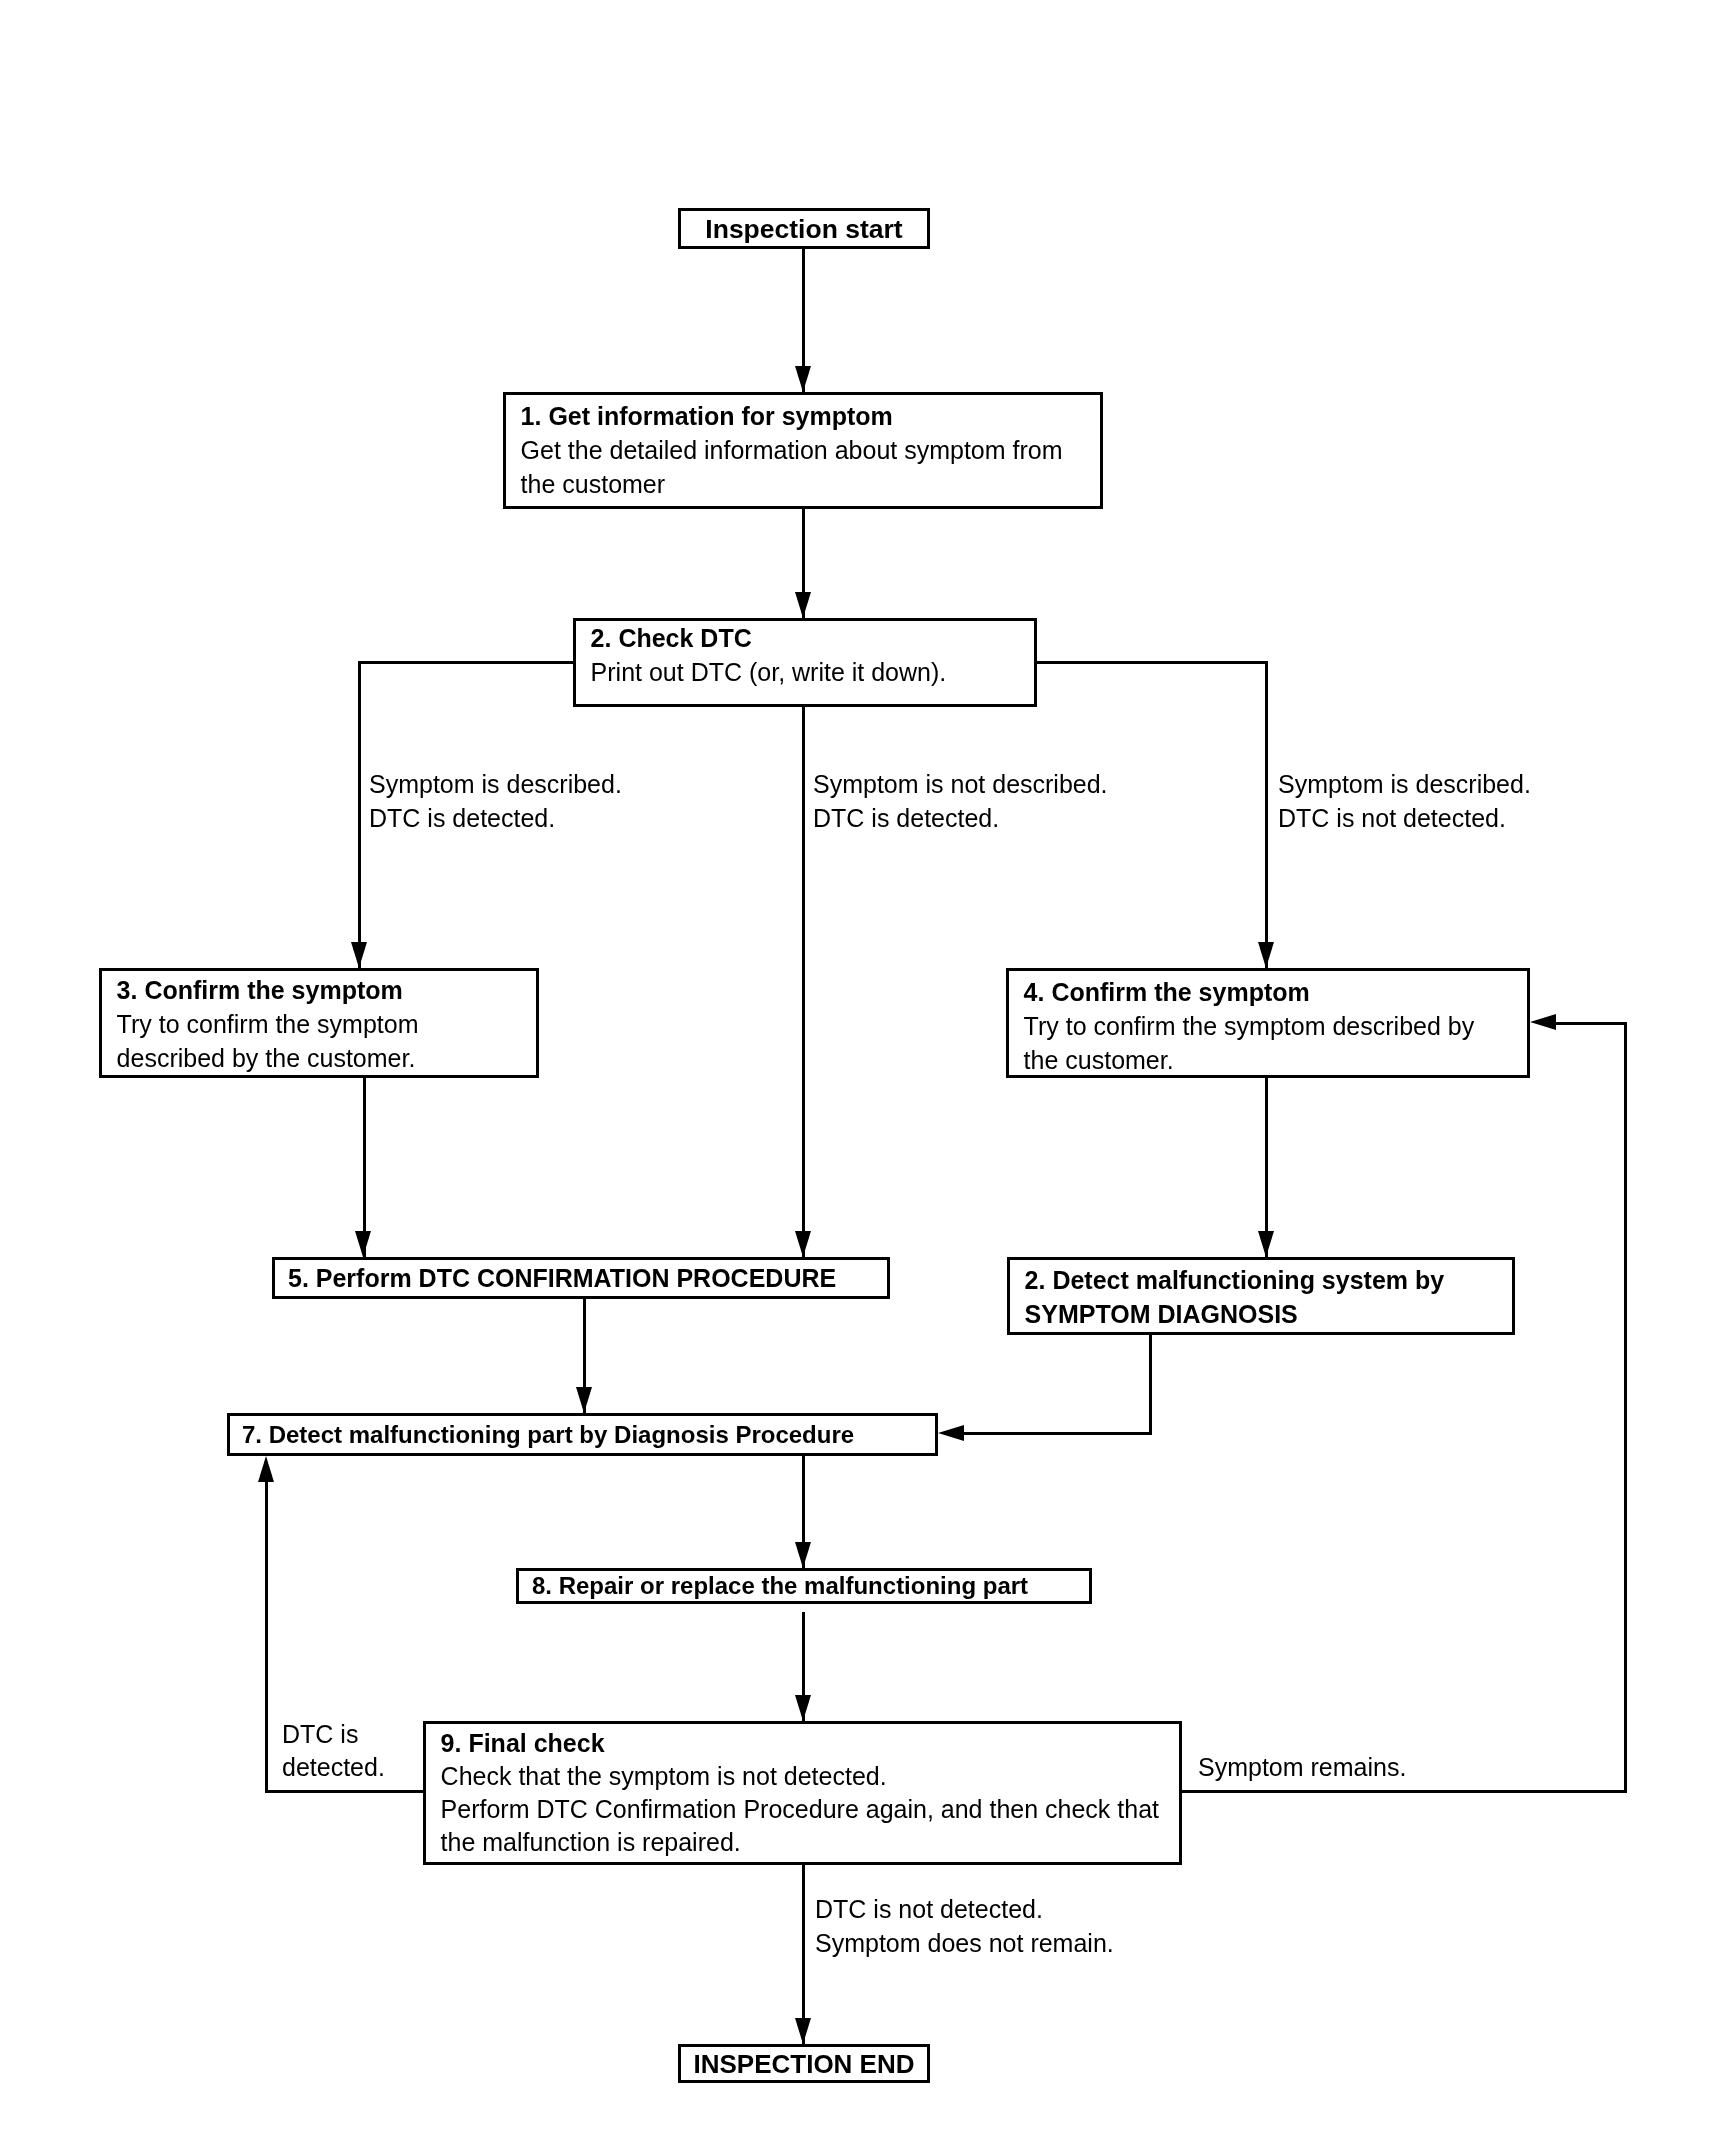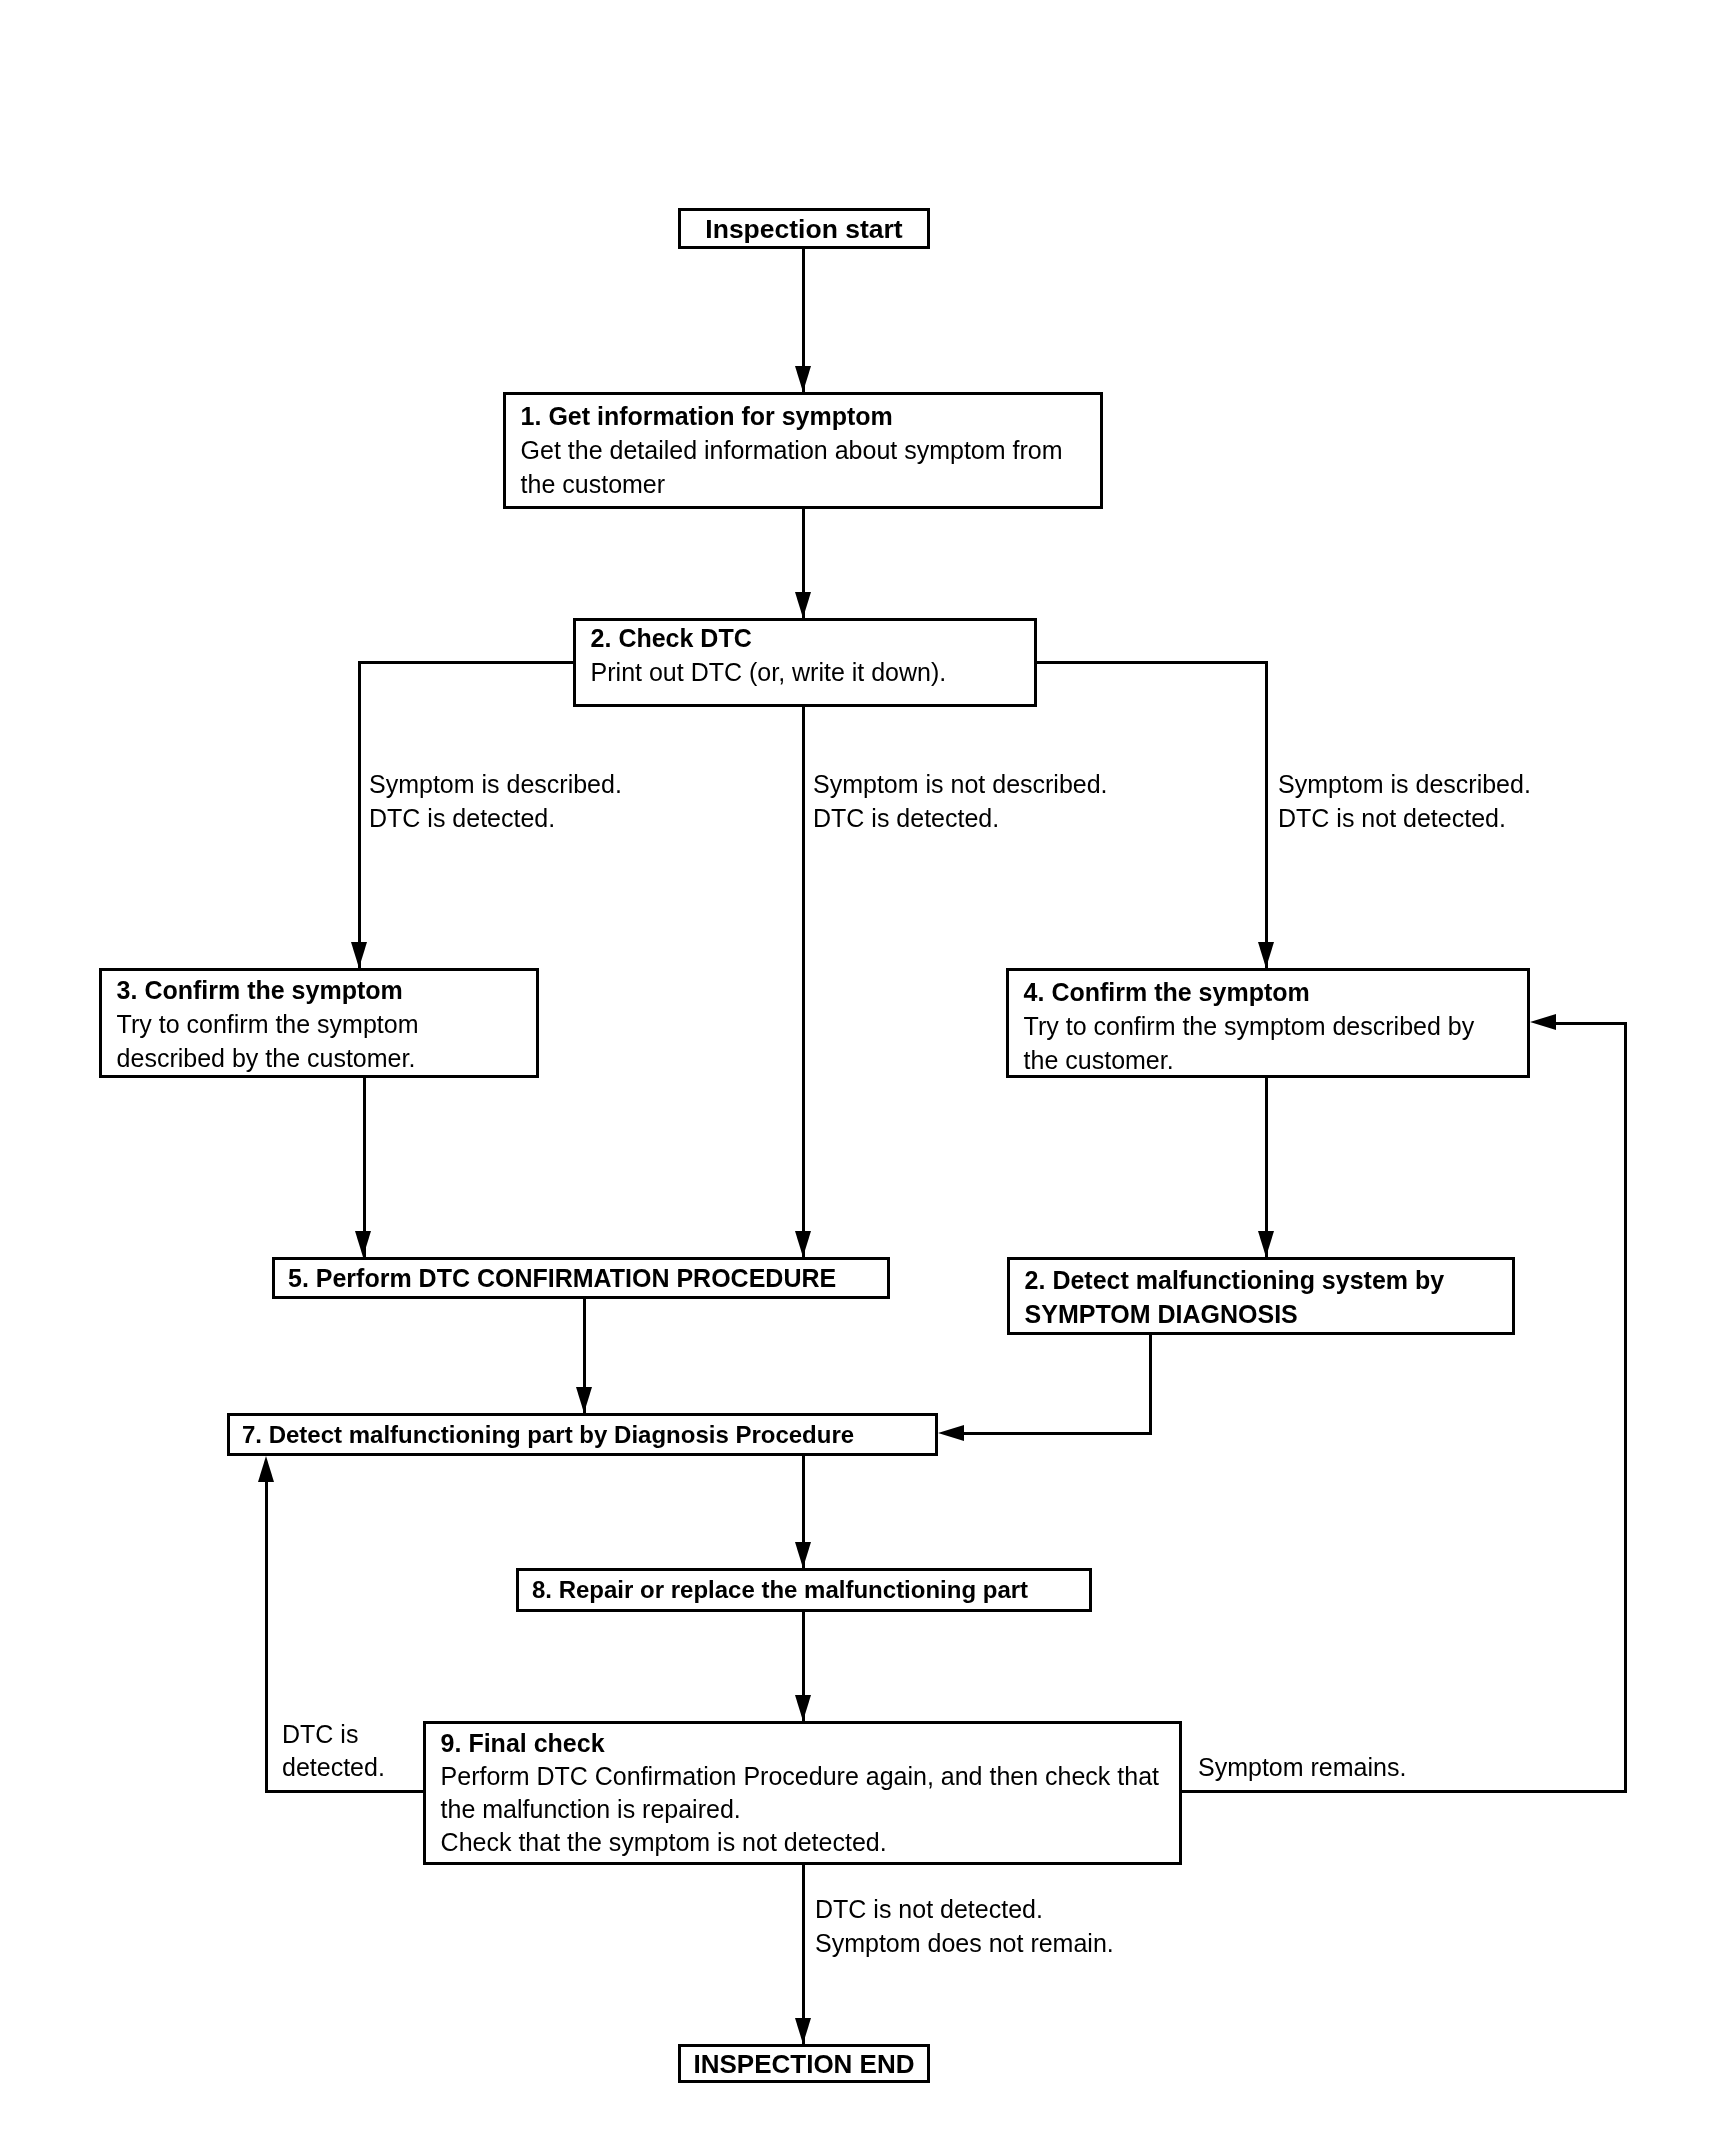--- a/index.html
+++ b/index.html
@@ -152,28 +152,28 @@
   </div>
 
   <div class="box pad title" style="left:1007px; top:1257px; width:508px; height:78px; padding-top:2.6px; font-weight:bold;">
     <span>2. Detect malfunctioning system by SYMPTOM DIAGNOSIS</span>
   </div>
 
   <div class="box vcentered" style="left:227px; top:1413px; width:711px; height:43px; padding-left:12px; font-size:24px;">
     <span>7. Detect malfunctioning part by Diagnosis Procedure</span>
   </div>
 
-  <div class="box vcentered" style="left:516px; top:1568px; width:576px; height:44px; padding-left:13px; font-size:24px;">
+  <div class="box vcentered" style="left:516px; top:1568px; width:576px; height:36px; padding-left:13px; font-size:24px;">
     <span>8. Repair or replace the malfunctioning part</span>
   </div>
 
   <div class="box pad" style="left:423px; top:1721px; width:759px; height:144px; line-height:33px; padding-top:3.4px;">
     <div class="title">9. Final check</div>
+    <div class="body">Check that the symptom is not detected.</div>
     <div class="body">Perform DTC Confirmation Procedure again, and then check that the malfunction is repaired.</div>
-    <div class="body">Check that the symptom is not detected.</div>
   </div>
 
   <div class="box centered" style="left:678px; top:2044px; width:252px; height:39px; font-size:26px;">
     <span>INSPECTION END</span>
   </div>
 
   <div class="edge-label" style="left:369px; top:767px;">
     <div>Symptom is described.</div>
     <div>DTC is detected.</div>
   </div>

